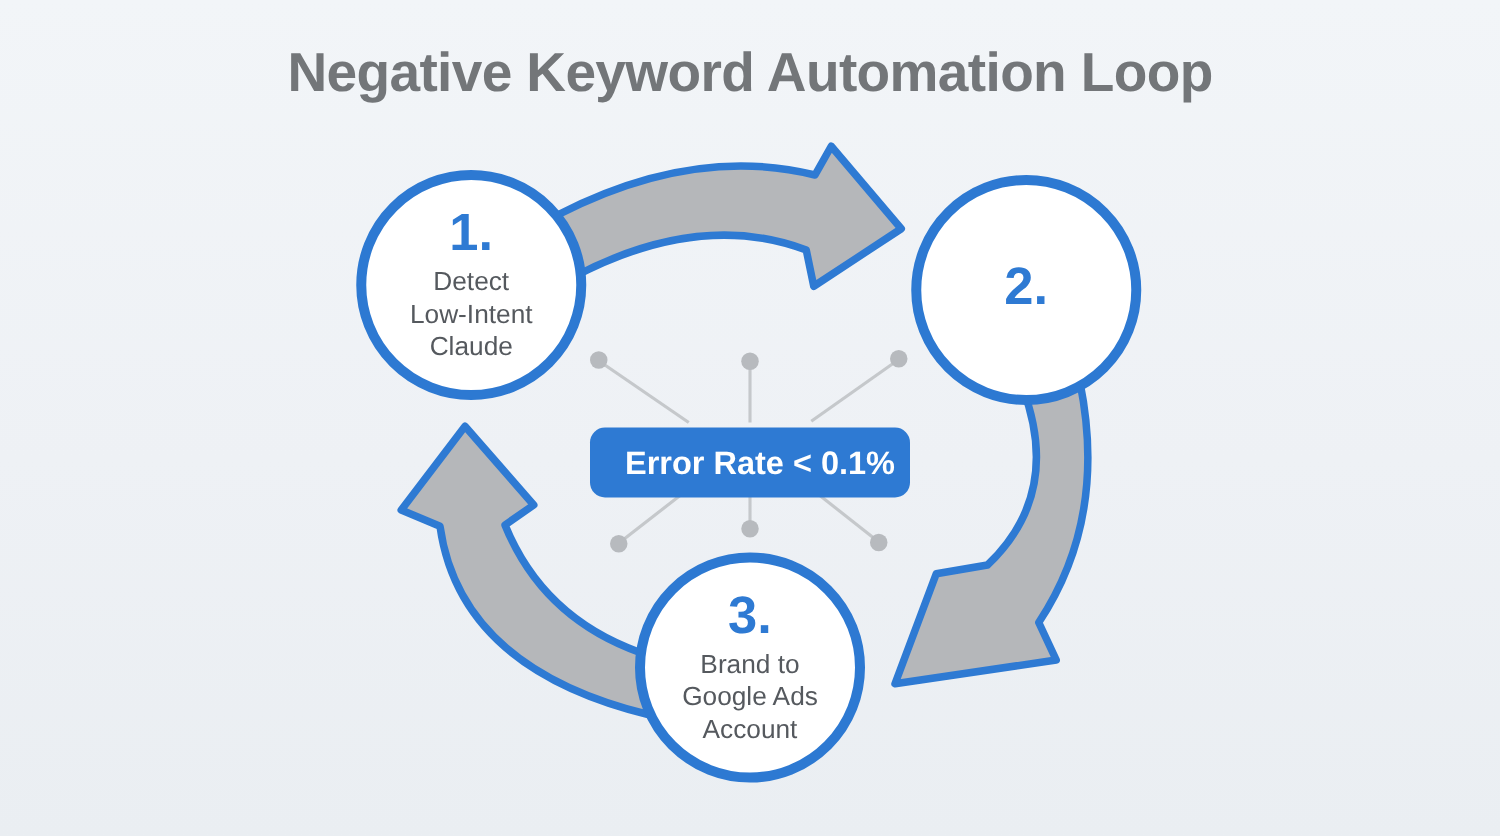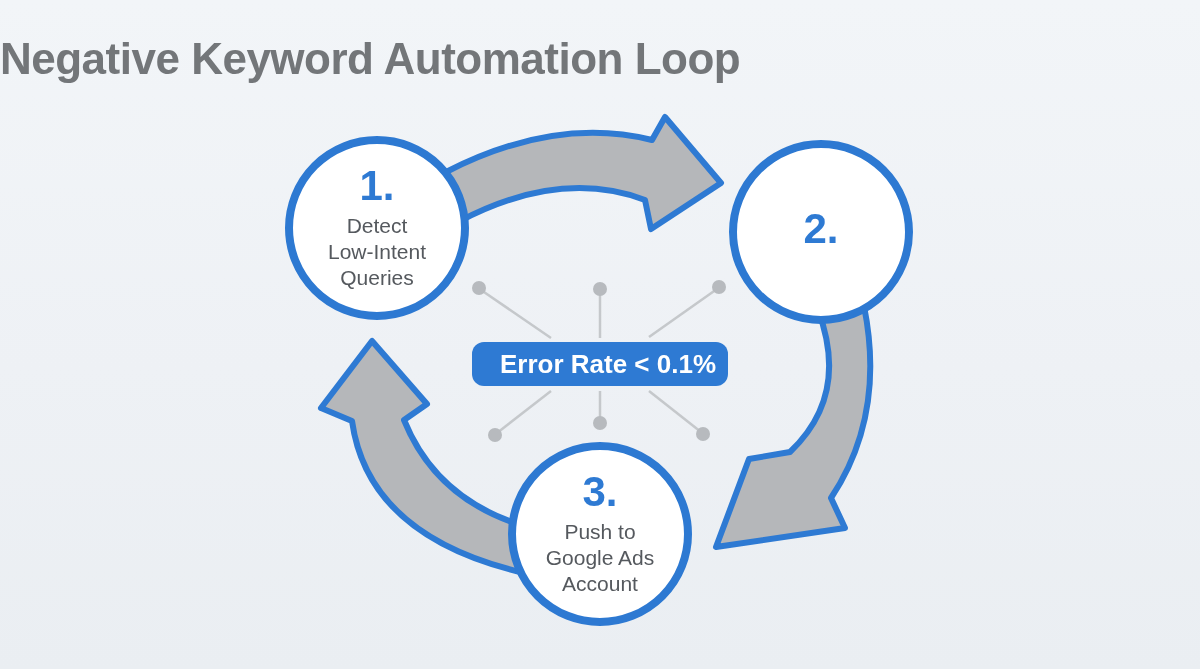--- a/index.html
+++ b/index.html
@@ -5,21 +5,21 @@
   html,body{margin:0;padding:0;}
   .stage{
     position:relative;
     width:1200px;height:669px;
     overflow:hidden;
     background:linear-gradient(180deg,#f2f5f8 0%,#eef1f5 55%,#eaeef2 100%);
     font-family:"Liberation Sans", sans-serif;
   }
   .title{
     position:absolute;left:0;top:34px;width:1200px;
-    text-align:left;
+    text-align:center;
     font-size:44px;font-weight:700;letter-spacing:-0.5px;
     color:#737679;
   }
   .layer{position:absolute;left:0;top:0;}
   .step-circle{
     position:absolute;
     width:184px;height:184px;
     box-sizing:border-box;
     background:#ffffff;
     border:8px solid #2d79d2;
@@ -38,21 +38,21 @@
     font-size:21px;line-height:1.24;
     color:#55595e;
     white-space:pre-line;
   }
   .circle-1{left:285px;top:136px;}
   .circle-2{left:729px;top:140px;}
   .circle-3{left:508px;top:442px;}
   .badge{
     position:absolute;
     left:472px;top:342px;
-    width:256px;height:44px;
+    width:256px;height:56px;
     box-sizing:border-box;
     background:#2e7ad3;
     border-radius:12px;
     display:flex;align-items:center;justify-content:center;
     color:#ffffff;
     font-size:26px;font-weight:700;
     white-space:nowrap;
     z-index:2;
     padding-left:16px;
   }
@@ -87,29 +87,29 @@
       <circle cx="495" cy="435" r="7"></circle>
       <circle cx="600" cy="423" r="7"></circle>
       <circle cx="703" cy="434" r="7"></circle>
     </g>
   </svg>
 
   <div class="step-circle circle-1">
     <div class="num">1.</div>
     <div class="lbl">Detect
 Low-Intent
-Queries</div>
+Claude</div>
   </div>
 
   <div class="step-circle circle-2">
     <div class="num">2.</div>
   </div>
 
   <div class="step-circle circle-3">
     <div class="num">3.</div>
-    <div class="lbl">Push to
+    <div class="lbl">Brand to
 Google Ads
 Account</div>
   </div>
 
   <div class="badge">Error Rate &lt; 0.1%</div>
 
 </div>
 
 </body></html>

